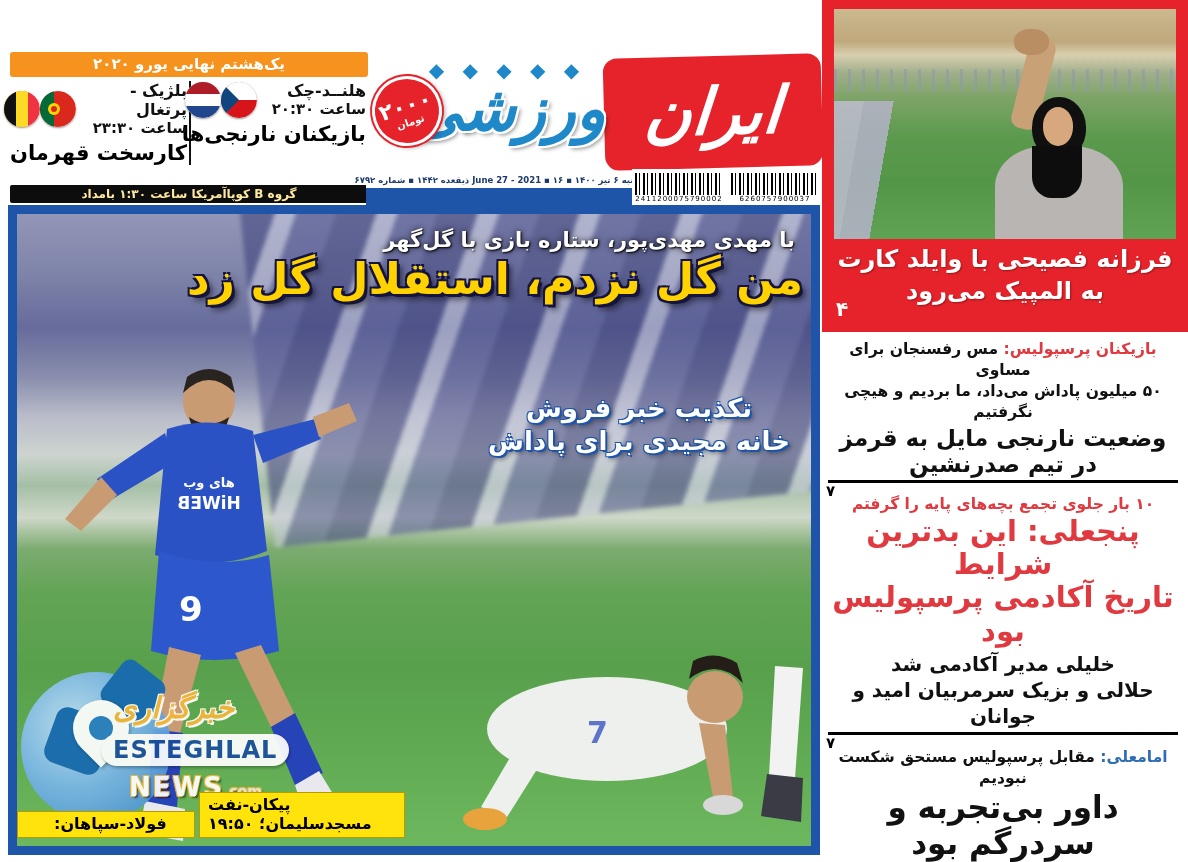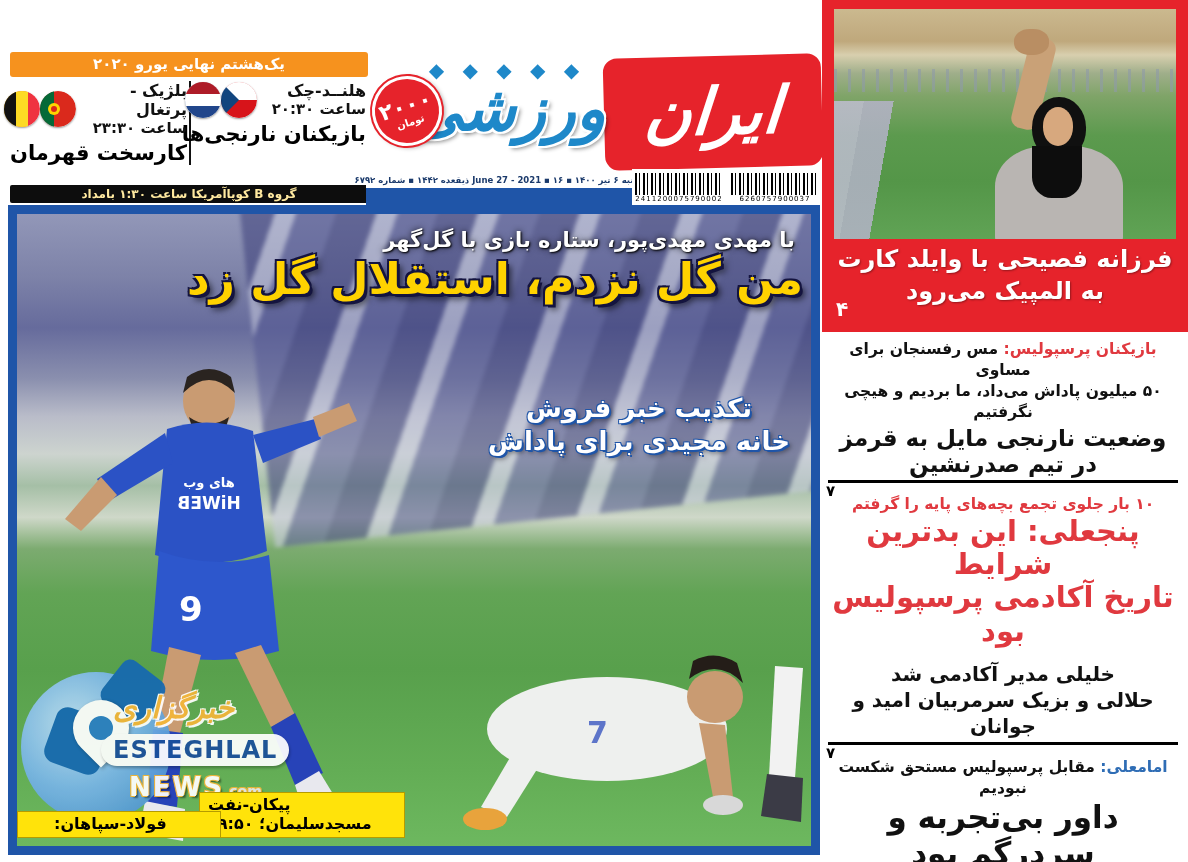--- a/index.html
+++ b/index.html
@@ -76,21 +76,21 @@
   .main-headline { position:absolute; top:42px; right:8px; width:98%; text-align:right;
     direction:rtl; color:#ffd200; font-size:44px; font-weight:bold; line-height:1.05;
     text-shadow:-2px -2px 0 #14143f,2px -2px 0 #14143f,-2px 2px 0 #14143f,3px 3px 0 #14143f,5px 5px 6px rgba(0,0,0,.6); }
   .sub-headline { position:absolute; top:178px; right:12px; width:320px; text-align:center;
     direction:rtl; color:#fff; font-size:26px; font-weight:bold; line-height:1.25;
     text-shadow:-1px -1px 0 #1f55a8,1px -1px 0 #1f55a8,-1px 1px 0 #1f55a8,2px 2px 0 #1f55a8,3px 3px 5px rgba(0,0,0,.5); }
   .fixture-bar { position:absolute; bottom:8px; background:#ffe30a; color:#000;
     font-weight:bold; font-size:16px; direction:rtl; text-align:left;
     padding:2px 8px 4px; border:1px solid #b59b00; }
   .bar-peykan { left:182px; width:206px; }
-  .bar-foolad { left:0; width:204px;padding-left:36px; }
+  .bar-foolad { left:0; width:178px;padding-left:36px; }
 
   
   .watermark { position:absolute; left:4px; bottom:14px; width:230px; height:160px; opacity:.93; }
   .wm-ball { position:absolute; left:0; top:0; width:150px; height:150px; border-radius:50%;
     background:radial-gradient(circle at 35% 35%, #bfe0f5 0%, #7ab6e8 45%, #3b86c8 100%); }
   .wm-ball::before { content:""; position:absolute; left:28px; top:40px; width:58px; height:58px;
     background:#1669b2; border-radius:12px; transform:rotate(20deg); }
   .wm-ball::after { content:""; position:absolute; left:86px; top:-6px; width:52px; height:52px;
     background:#1669b2; border-radius:10px; transform:rotate(38deg); }
   .wm-pin { position:absolute; left:52px; top:28px; width:56px; height:56px; background:#fff;
@@ -330,21 +330,21 @@
   <div class="s-h-black" style="font-size:23px; margin-top:2px;">وضعیت نارنجی مایل به قرمز در تیم صدرنشین</div>
   <div class="rule">
     <span class="pagenum">۷</span>
   </div>
 
   <div class="s-h-red" style="font-size:15.5px;">۱۰ بار جلوی تجمع بچه‌های پایه را گرفتم</div>
   <div class="s-h-red" style="font-size:29px; line-height:1.15; margin-top:2px;">
     <div>پنجعلی: این بدترین شرایط</div>
     <div>تاریخ آکادمی پرسپولیس بود</div>
   </div>
-  <div class="s-h-black" style="font-size:20px; line-height:1.3; margin-top:13px;text-align:center;">
+  <div class="s-h-black" style="font-size:20px; line-height:1.3; margin-top:3px;text-align:center;">
     <div>خلیلی مدیر آکادمی شد</div>
     <div>حلالی و بزیک سرمربیان امید و جوانان</div>
   </div>
   <div class="rule">
     <span class="pagenum">۷</span>
   </div>
 
   <div class="s-small">
     <span class="s-lead-blue">امامعلی:</span>
     <span>مقابل پرسپولیس مستحق شکست نبودیم</span>

